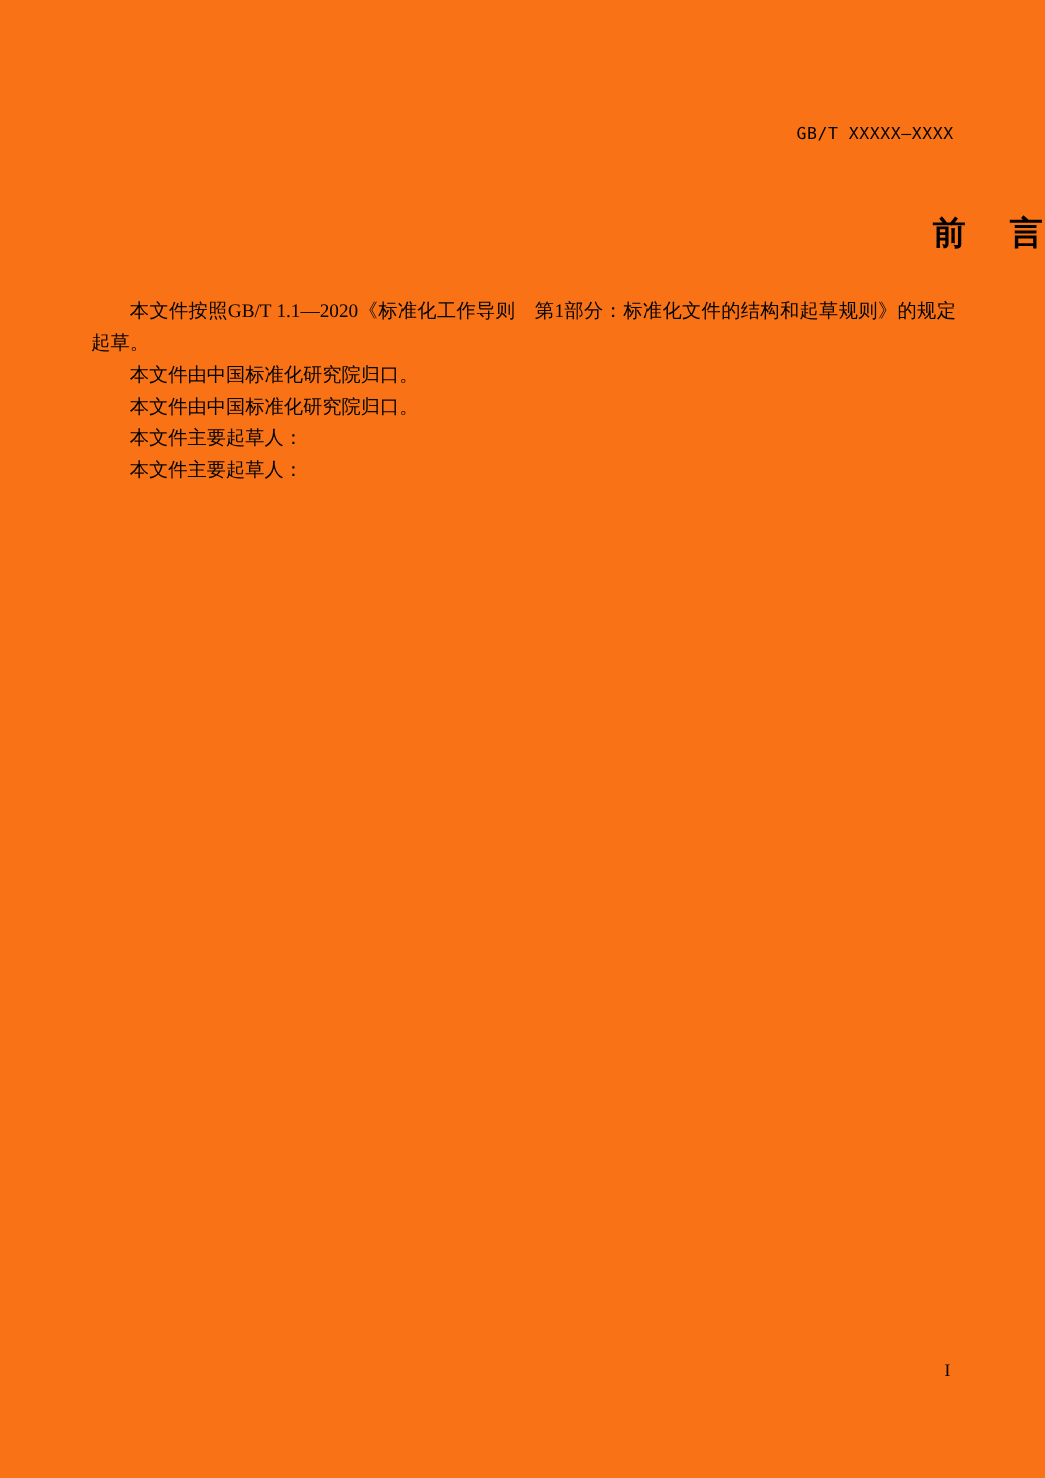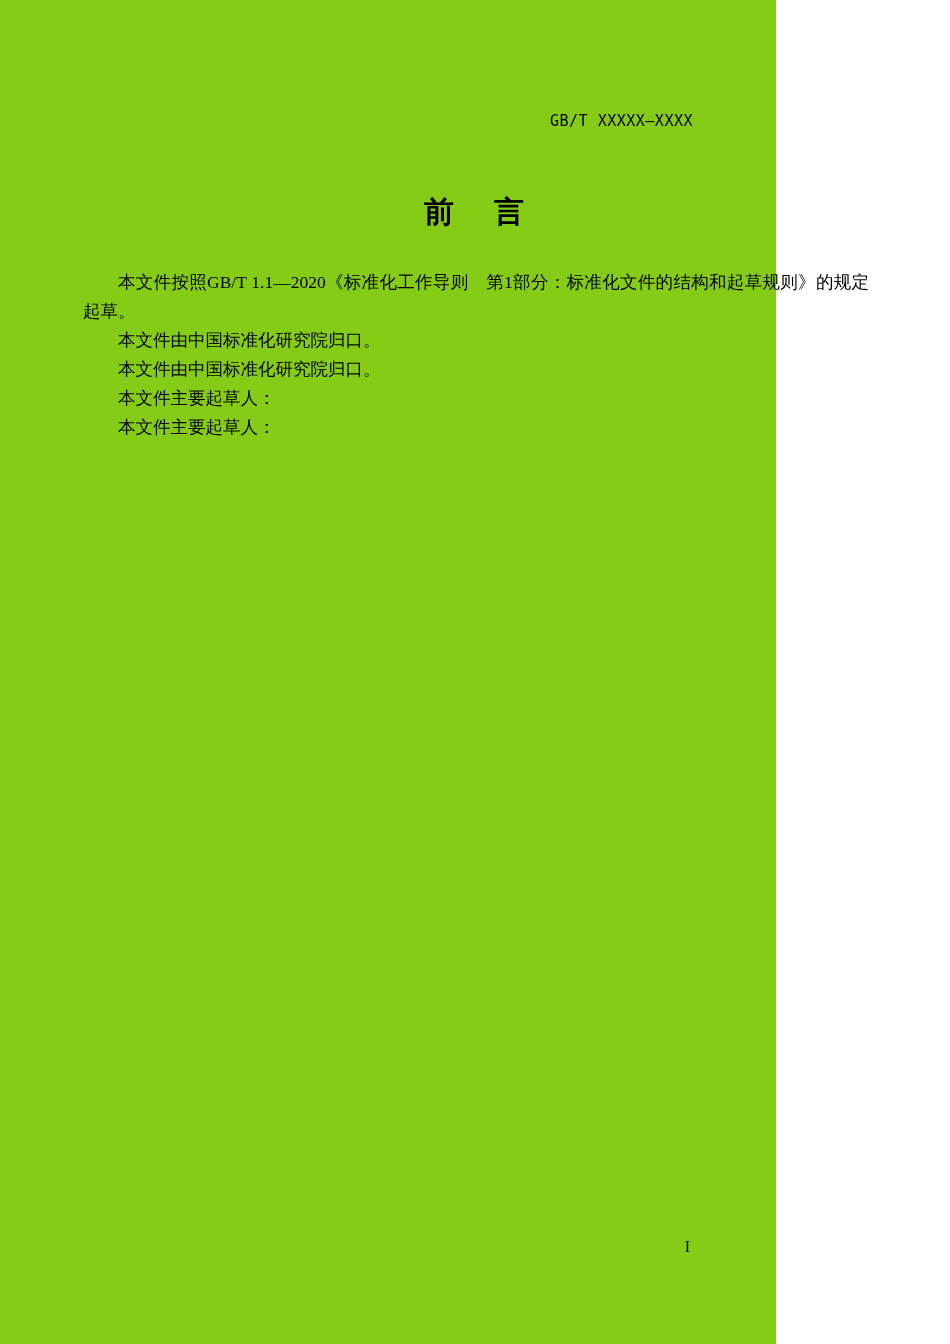--- a/index.html
+++ b/index.html
@@ -12,44 +12,44 @@
     height: 1344px;
     position: relative;
     font-family: "Liberation Serif", "DejaVu Serif", serif;
     color: #000000;
     overflow: hidden;
   }
 
   .page {
     position: absolute;
     inset: 0;
-    width: 776px;
+    width: 950px;
     height: 1344px;
-    background: #84cc16;
+    background: #f97316;
   }
 
   
   .doc-header {
     position: absolute;
     top: 112px;
     right: 83px;
     font-family: "DejaVu Sans Mono", monospace;
     font-size: 15px;
     letter-spacing: 0.5px;
     color: #000;
     white-space: nowrap;
   }
 
   
   .doc-title {
     position: absolute;
     top: 192px;
     left: 0;
     width: 950px;
-    text-align: center;
+    text-align: right;
     font-family: Liberation Sans, sans-serif;
     font-size: 30px;
     font-weight: bold;
     letter-spacing: 2px;
   }
   .doc-title .gap {
     display: inline-block;
     width: 38px;
   }
 

